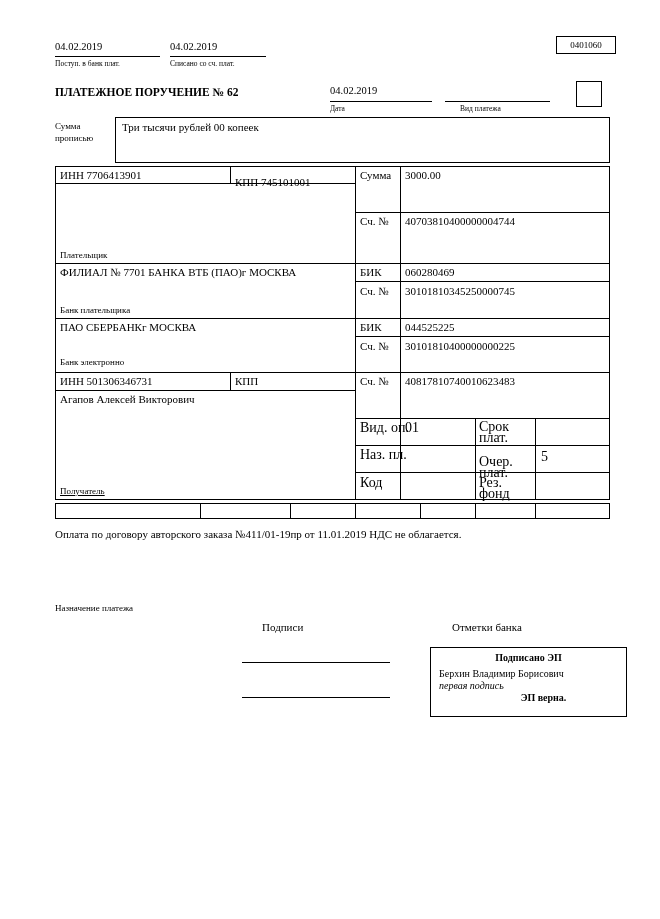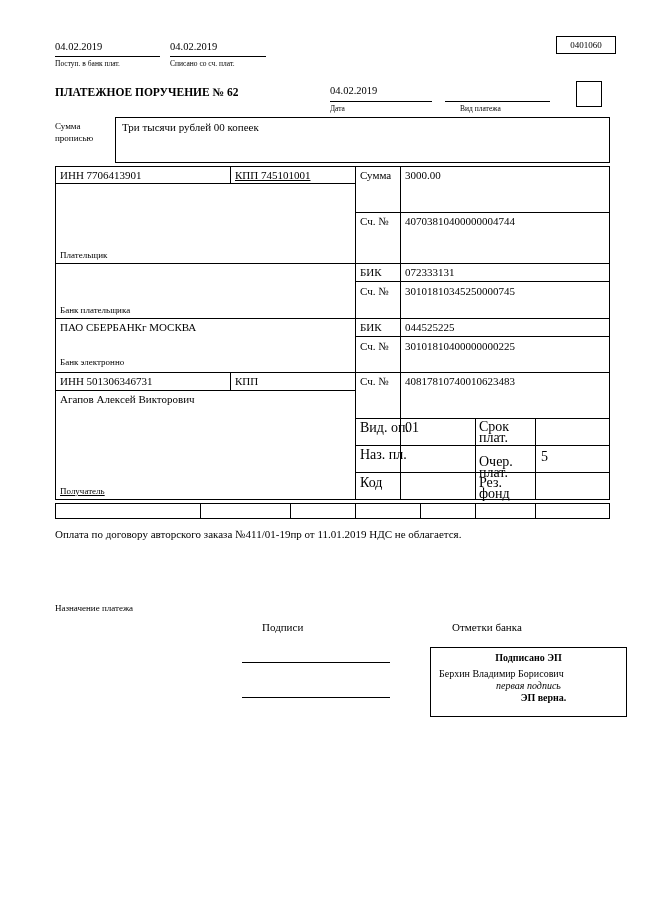--- a/index.html
+++ b/index.html
@@ -56,29 +56,30 @@
   <div class="hl" style="left:355px;top:281px;width:255px;"></div>
   <div class="hl" style="left:55px;top:318px;width:555px;"></div>
   <div class="hl" style="left:355px;top:336px;width:255px;"></div>
   <div class="hl" style="left:55px;top:372px;width:555px;"></div>
   <div class="hl" style="left:55px;top:390px;width:300px;"></div>
   <div class="hl" style="left:355px;top:418px;width:255px;"></div>
   <div class="hl" style="left:355px;top:445px;width:255px;"></div>
   <div class="hl" style="left:355px;top:472px;width:255px;"></div>
 
   <div class="abs t11" style="left:60px;top:169px;">ИНН 7706413901</div>
-  <div class="abs t11" style="left:235px;top:169px;text-decoration:underline;">КПП 745101001</div>
+  <div class="abs t11" style="left:235px;top:176px;">КПП 745101001</div>
   <div class="abs t11" style="left:360px;top:169px;">Сумма</div>
   <div class="abs t11" style="left:405px;top:169px;">3000.00</div>
   <div class="abs t11" style="left:360px;top:215px;">Сч. №</div>
   <div class="abs t11" style="left:405px;top:215px;">40703810400000004744</div>
   <div class="abs cap9" style="left:60px;top:250px;">Плательщик</div>
 
+  <div class="abs t11" style="left:60px;top:266px;">ФИЛИАЛ № 7701 БАНКА ВТБ (ПАО)г МОСКВА</div>
   <div class="abs t11" style="left:360px;top:266px;">БИК</div>
-  <div class="abs t11" style="left:405px;top:266px;">072333131</div>
+  <div class="abs t11" style="left:405px;top:266px;">060280469</div>
   <div class="abs t11" style="left:360px;top:285px;">Сч. №</div>
   <div class="abs t11" style="left:405px;top:285px;">30101810345250000745</div>
   <div class="abs cap9" style="left:60px;top:305px;">Банк плательщика</div>
 
   <div class="abs t11" style="left:60px;top:321px;">ПАО СБЕРБАНКг МОСКВА</div>
   <div class="abs t11" style="left:360px;top:321px;">БИК</div>
   <div class="abs t11" style="left:405px;top:321px;">044525225</div>
   <div class="abs t11" style="left:360px;top:340px;">Сч. №</div>
   <div class="abs t11" style="left:405px;top:340px;">30101810400000000225</div>
   <div class="abs cap9" style="left:60px;top:357px;">Банк электронно</div>
@@ -113,17 +114,17 @@
 
   <div class="abs t11" style="left:262px;top:621px;">Подписи</div>
   <div class="abs t11" style="left:452px;top:621px;">Отметки банка</div>
 
   <div class="abs ul" style="left:242px;top:648px;width:148px;height:14px;"></div>
   <div class="abs ul" style="left:242px;top:683px;width:148px;height:14px;"></div>
 
   <div class="abs box" style="left:430px;top:647px;width:197px;height:70px;padding:4px 8px;font-size:10px;line-height:12px;">
     <div class="b" style="text-align:center;">Подписано ЭП</div>
     <div style="margin-top:4px;">Берхин Владимир Борисович</div>
-    <div class="i" style="text-align:center;">первая подпись</div>
+    <div class="i" style="text-align:left;">первая подпись</div>
     <div class="b" style="text-align:center;padding-left:30px;">ЭП верна.</div>
   </div>
 
 </div>
 
 </body></html>

